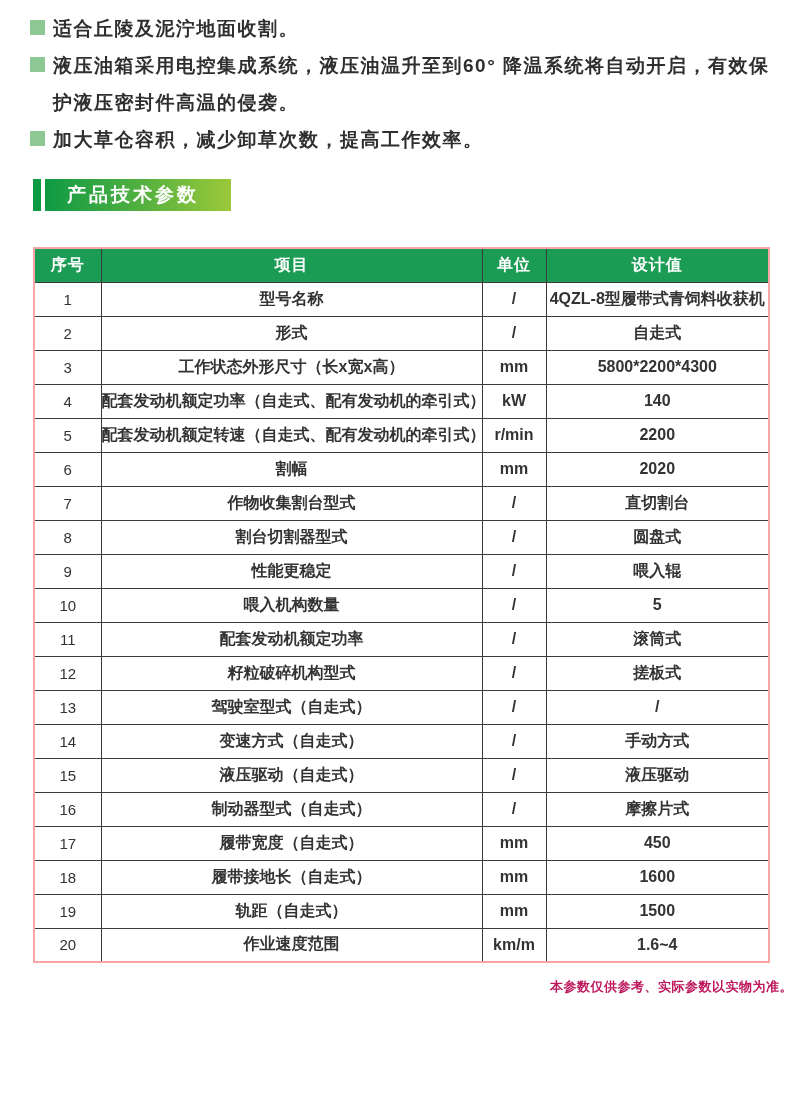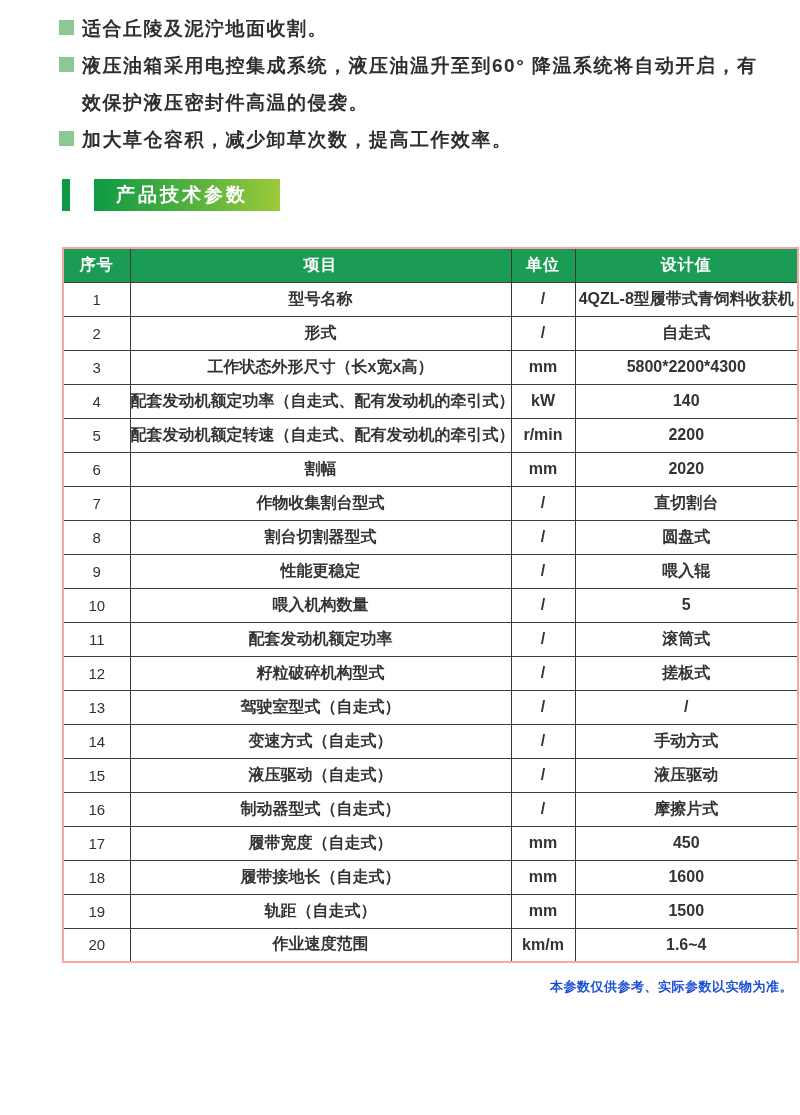--- a/index.html
+++ b/index.html
@@ -7,21 +7,20 @@
     width: 800px;
     background: #ffffff;
     font-family: "Liberation Sans", "DejaVu Sans", sans-serif;
   }
   .page {
     position: relative;
     width: 800px;
     height: 1115px;
     background: #ffffff;
     overflow: hidden;
-    padding-left: 29px;
   }
 
   
   .features {
     list-style: none;
     padding: 10px 28px 0 30px;
   }
   .feature-item {
     display: flex;
     align-items: flex-start;
@@ -39,21 +38,20 @@
     margin-right: 8px;
     background: #8cc794;
   }
 
   
   .section-title-wrap {
     display: flex;
     align-items: stretch;
     margin: 21px 0 8px 33px;
     height: 32px;
-    gap: 20px;
   }
   .title-accent-bar {
     width: 8px;
     background: #0e9a44;
     margin-right: 4px;
   }
   .section-title {
     width: 186px;
     background: linear-gradient(90deg, #0e9a44 0%, #57b23f 55%, #9cc93a 100%);
     color: #ffffff;
@@ -99,21 +97,21 @@
   .col-value { width: 223px; }
   .spec-table td.cell-seq { font-weight: normal; font-size: 15px; }
 
   
   .footnote {
     margin-top: 15px;
     padding-right: 7px;
     text-align: right;
     font-size: 13px;
     font-weight: bold;
-    color: #1d4ed8;
+    color: #be185d;
     letter-spacing: 0.5px;
   }
 </style>
 </head>
 <body>
 
 <div class="page">
 
   <ul class="features">
   <li class="feature-item">

